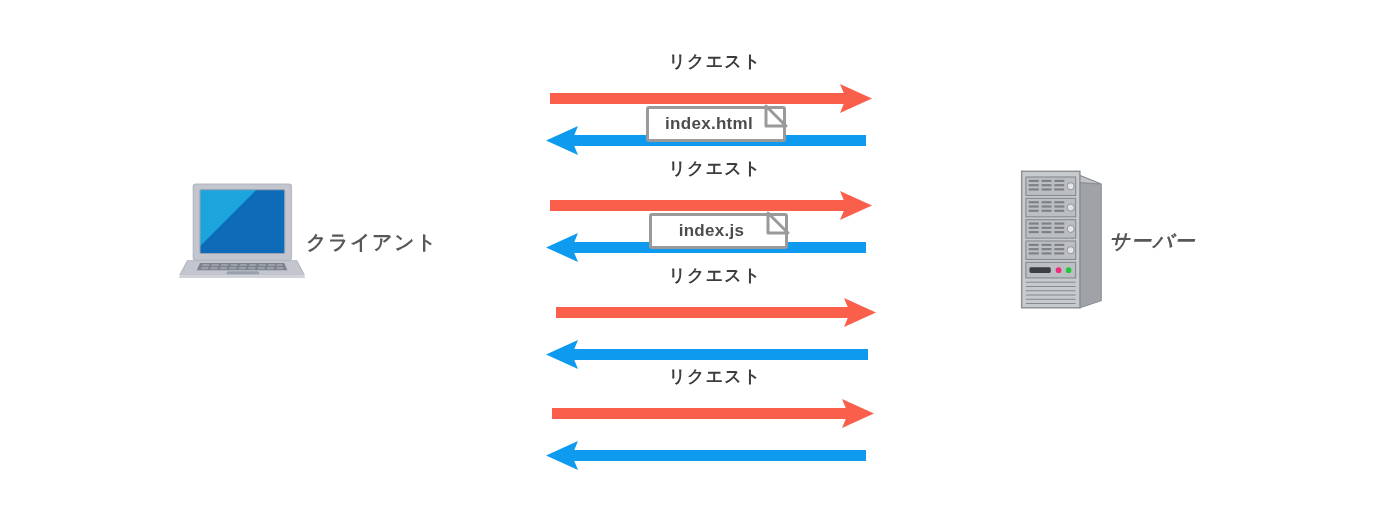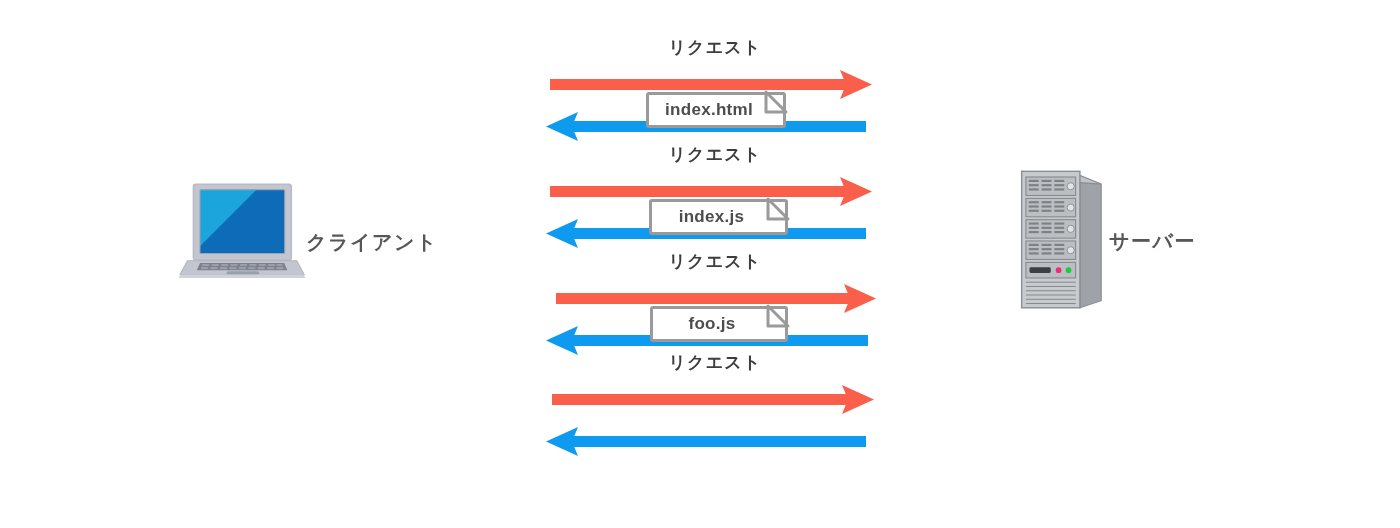--- a/index.html
+++ b/index.html
@@ -42,30 +42,30 @@
     width: 190px;
   }
   .node-label {
     font-size: 20px;
     font-weight: bold;
     color: #575757;
     letter-spacing: 1.5px;
     white-space: nowrap;
   }
   #client-node .node-label { margin-top: 22px; }
-  #server-node .node-label { margin-top: 6px; }
+  #server-node .node-label { margin-top: 6px; font-style: italic; }
 
   .laptop-art { width: 245px; height: 190px; display: block; }
   .server-art { width: 145px; height: 205px; display: block; }
 
   
   #exchanges {
     position: absolute;
     left: 0;
-    top: 2px;
+    top: 16px;
     width: 1400px;
     height: 376px;
   }
   .exchange-row {
     position: absolute;
     left: 540px;
     width: 350px;
     height: 100px;
   }
   .req-label {
@@ -304,27 +304,20 @@
       <svg class="arrow-svg" viewBox="0 0 350 80">
         <g>
           <rect x="16" y="21" width="298" height="11" fill="#fa5f4b"></rect>
           <path d="M304 12 L336 26.5 L304 41 L310 26.5 Z" fill="#fa5f4b"></path>
         </g>
         <g>
           <rect x="28" y="63" width="300" height="11" fill="#0e9bef"></rect>
           <path d="M38 54 L6 68.5 L38 83 L32 68.5 Z" fill="#0e9bef"></path>
         </g>
       </svg>
-      <div class="file-chip" style="left:110px; width:138px;">
-        <span class="fname">foo.js</span>
-        <svg class="fold" viewBox="0 0 22 22">
-          <path d="M2 0 L22 20 L2 20 Z" fill="#ffffff"></path>
-          <path d="M2 0 L22 20 L2 20 Z" fill="none" stroke="#9a9a9a" stroke-width="3" stroke-linejoin="round"></path>
-        </svg>
-      </div>
     </div>
 
     <div class="exchange-row" style="top:349px;">
       <div class="req-label">リクエスト</div>
       <svg class="arrow-svg" viewBox="0 0 350 80">
         <g>
           <rect x="12" y="21" width="300" height="11" fill="#fa5f4b"></rect>
           <path d="M302 12 L334 26.5 L302 41 L308 26.5 Z" fill="#fa5f4b"></path>
         </g>
         <g>

